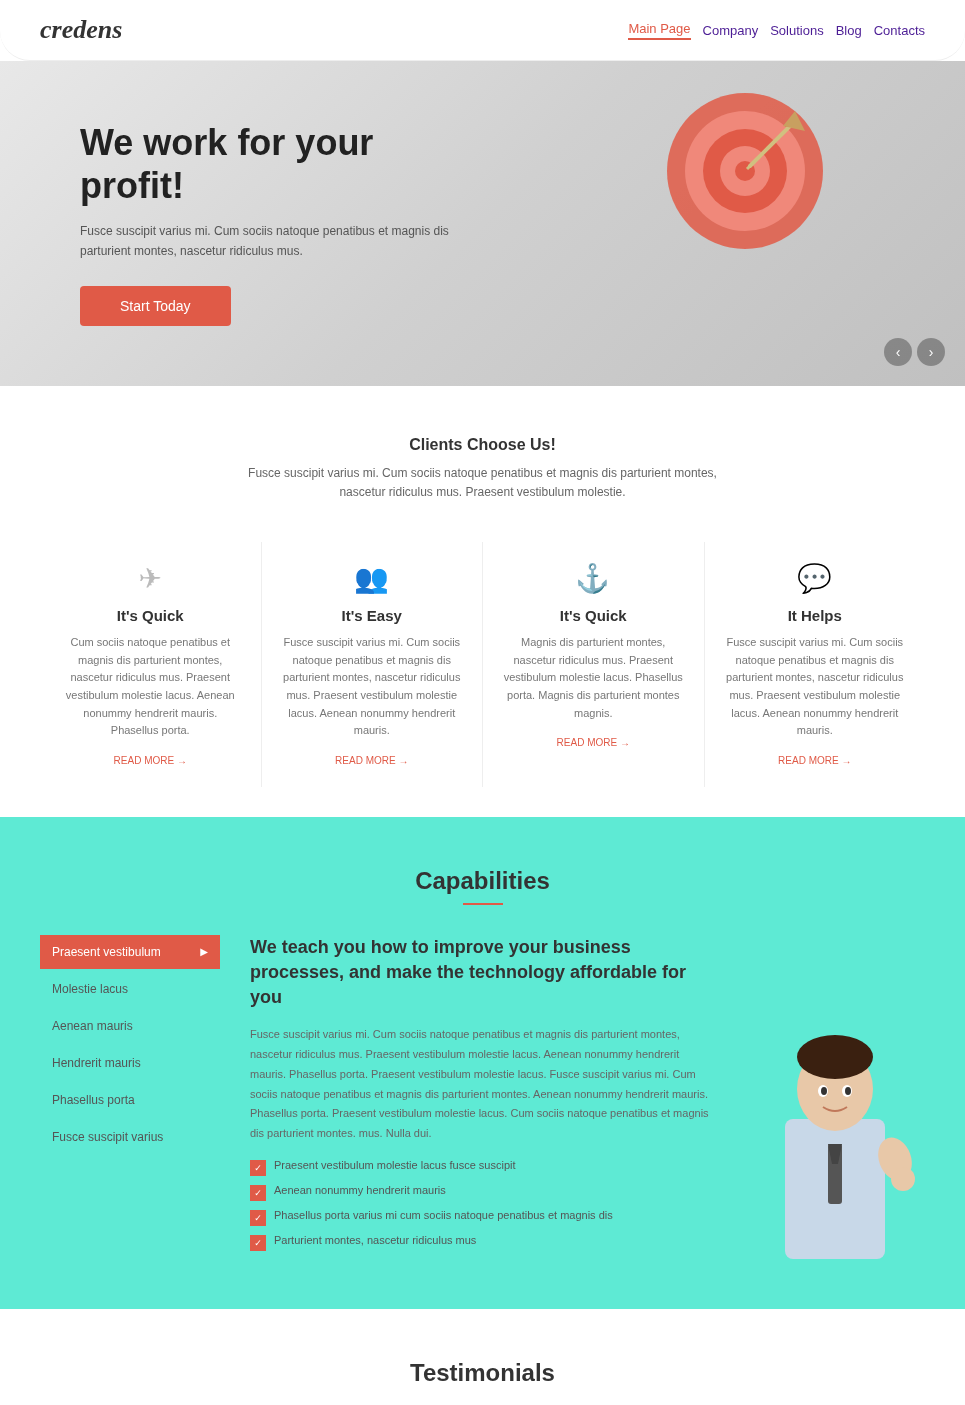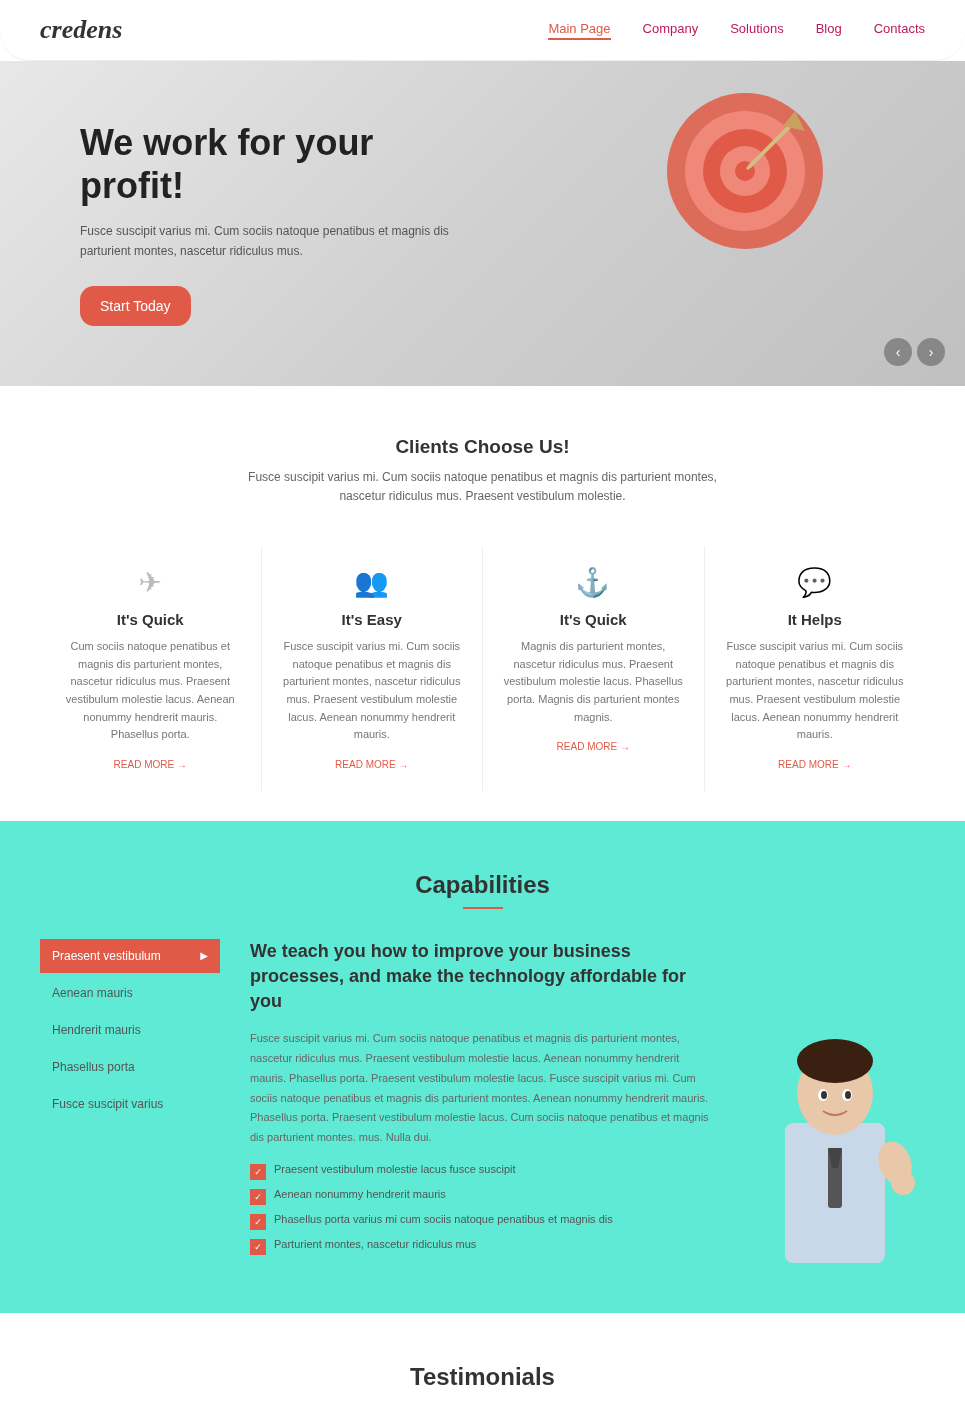--- a/index.html
+++ b/index.html
@@ -1,37 +1,37 @@
 <!DOCTYPE html>
 <html><head>
   <meta charset="utf-8">
   <style>
     * { margin: 0; padding: 0; box-sizing: border-box; }
     body { font-family: Arial, sans-serif; color: #333; font-size: 13px; background: #fff; }
 
     
     .header { display: flex; align-items: center; justify-content: space-between; padding: 15px 40px; background: #fff; border-bottom: 1px solid #eee; border-radius: 30px; }
     .logo { font-family: Georgia, serif; font-style: italic; font-size: 26px; color: #333; font-weight: bold; }
-    .nav { display: flex; gap: 32px; }
-    .nav a { text-decoration: none; color: #be185d; font-size: 13px; }
+    .nav { display: flex; gap: 12px; align-items: center; }
+    .nav a { text-decoration: none; color: #4c1d95; font-size: 13px; }
     .nav a.active { color: #e05a47; border-bottom: 2px solid #e05a47; padding-bottom: 2px; }
 
     
     .hero { background: linear-gradient(135deg, #e8e8e8 0%, #d0d0d0 50%, #c0c0c0 100%); position: relative; padding: 60px 40px 60px 80px; min-height: 290px; display: flex; align-items: center; overflow: hidden; }
     .hero-content { max-width: 380px; z-index: 2; position: relative; }
     .hero h1 { font-size: 36px; font-weight: bold; color: #222; margin-bottom: 15px; line-height: 1.2; }
     .hero p { font-size: 12px; color: #555; margin-bottom: 25px; line-height: 1.6; }
-    .btn-start { background: #e05a47; color: #fff; border: none; padding: 12px 20px; font-size: 14px; cursor: pointer; border-radius: 14px; }
+    .btn-start { background: #e05a47; color: #fff; border: none; padding: 12px 40px; font-size: 14px; cursor: pointer; border-radius: 4px; }
     .hero-graphic { position: absolute; right: 120px; top: 30px; width: 180px; height: 180px; }
     .hero-nav { position: absolute; bottom: 20px; right: 20px; display: flex; gap: 5px; }
     .hero-nav button { background: rgba(0,0,0,0.3); border: none; color: #fff; width: 28px; height: 28px; border-radius: 50%; cursor: pointer; font-size: 14px; }
 
     
     .clients-section { text-align: center; padding: 50px 40px 30px; background: #fff; }
-    .clients-section h2 { font-size: 19px; font-weight: bold; color: #333; margin-bottom: 10px; }
+    .clients-section h2 { font-size: 16px; font-weight: bold; color: #333; margin-bottom: 10px; }
     .clients-section .subtitle { font-size: 12px; color: #666; line-height: 1.6; max-width: 500px; margin: 0 auto; }
     .features { display: flex; gap: 0; margin-top: 40px; }
     .feature { flex: 1; padding: 20px; text-align: center; }
     .feature-icon { font-size: 28px; color: #bbb; margin-bottom: 12px; }
     .feature h3 { font-size: 15px; font-weight: bold; color: #333; margin-bottom: 10px; }
     .feature p { font-size: 11px; color: #777; line-height: 1.6; margin-bottom: 12px; }
     .read-more { font-size: 10px; color: #e05a47; text-decoration: none; text-transform: uppercase; }
 
     
     .capabilities { background: #5eead4; padding: 50px 40px; }
@@ -127,20 +127,21 @@
 
   </div>
 </section>
 
 <section class="capabilities">
   <h2>Capabilities</h2>
   <div class="cap-underline"></div>
   <div class="cap-content">
     <div class="cap-sidebar">
       <div class="cap-sidebar-item active">Praesent vestibulum</div>
+      <div class="cap-sidebar-item">Molestie lacus</div>
       <div class="cap-sidebar-item">Aenean mauris</div>
       <div class="cap-sidebar-item">Hendrerit mauris</div>
       <div class="cap-sidebar-item">Phasellus porta</div>
       <div class="cap-sidebar-item">Fusce suscipit varius</div>
     </div>
     <div class="cap-main">
       <h3>We teach you how to improve your business processes, and make the technology affordable for you</h3>
       <p>Fusce suscipit varius mi. Cum sociis natoque penatibus et magnis dis parturient montes, nascetur ridiculus mus. Praesent vestibulum molestie lacus. Aenean nonummy hendrerit mauris. Phasellus porta. Praesent vestibulum molestie lacus. Fusce suscipit varius mi. Cum sociis natoque penatibus et magnis dis parturient montes. Aenean nonummy hendrerit mauris. Phasellus porta. Praesent vestibulum molestie lacus. Cum sociis natoque penatibus et magnis dis parturient montes. mus. Nulla dui.</p>
       <div class="cap-check">
         <span class="cap-check-icon">✓</span>

